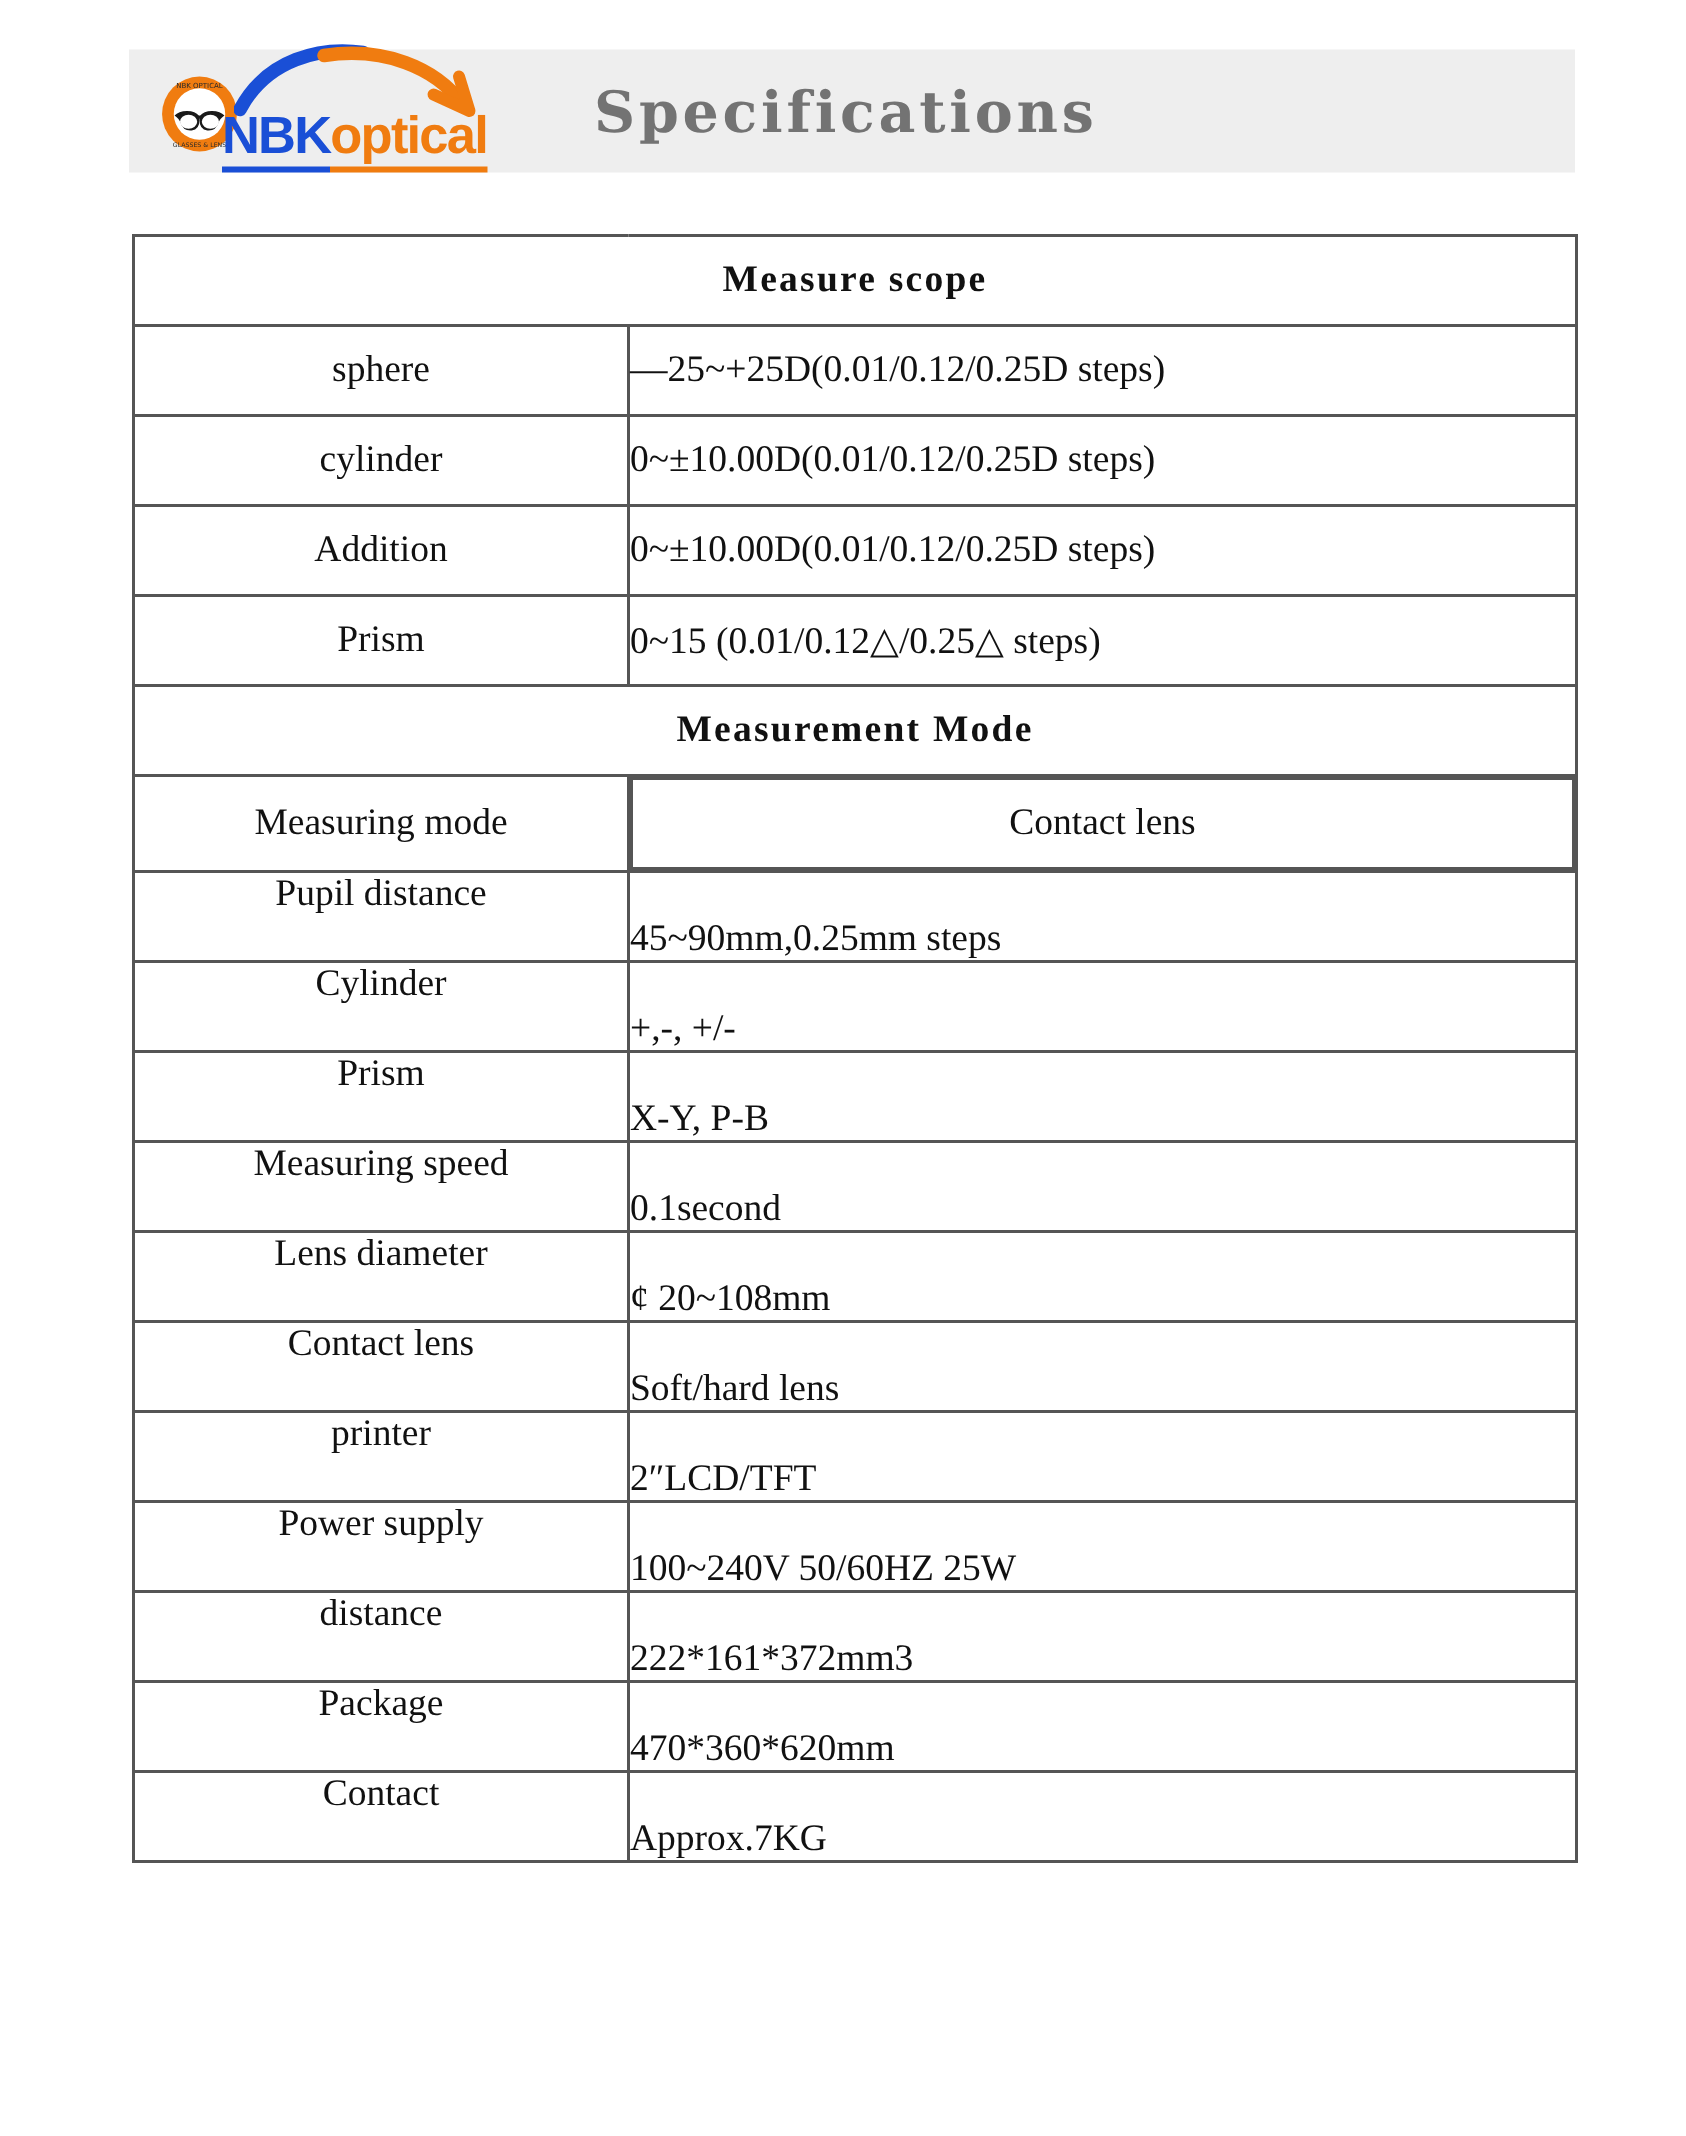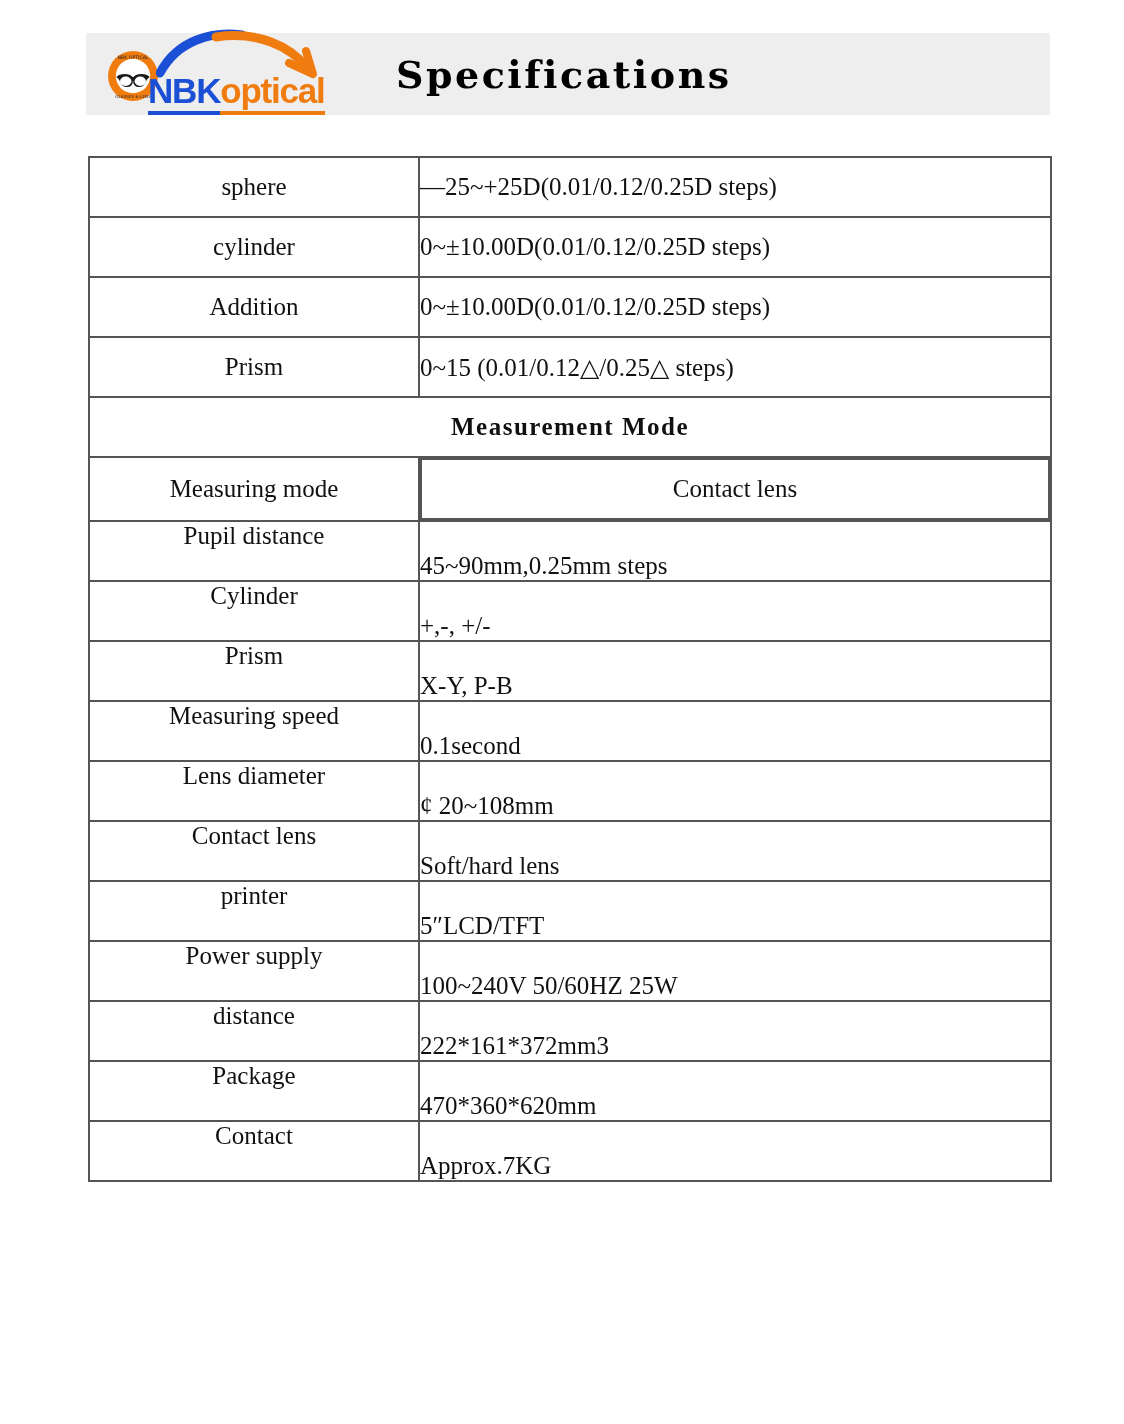--- a/index.html
+++ b/index.html
@@ -73,21 +73,21 @@
     color: #f07c10;
     border-bottom: 4px solid #f07c10;
     padding-bottom: 1px;
   }
 
   #page-title {
     font-family: "DejaVu Serif", serif;
     font-weight: bold;
     font-size: 38px;
     letter-spacing: 2.5px;
-    color: #000000;
+    color: #737373;
     margin-left: 30px;
     white-space: nowrap;
   }
 
   
   #spec-table {
     position: absolute;
     left: 88px;
     top: 156px;
     width: 964px;
@@ -177,20 +177,23 @@
   <div id="page-title">Specifications</div>
 </div>
 
 <table id="spec-table">
   <colgroup>
     <col class="col-label">
     <col>
   </colgroup>
   <tbody>
 
+    <tr>
+      <td class="section-head" colspan="2">Measure scope</td>
+    </tr>
 
     <tr>
       <td class="lbl">sphere</td>
       <td class="val">—25~+25D(0.01/0.12/0.25D steps)</td>
     </tr>
     <tr>
       <td class="lbl">cylinder</td>
       <td class="val">0~±10.00D(0.01/0.12/0.25D steps)</td>
     </tr>
     <tr>
@@ -238,21 +241,21 @@
     <tr>
       <td class="lbl high">Lens diameter</td>
       <td class="val low">¢ 20~108mm</td>
     </tr>
     <tr>
       <td class="lbl high">Contact lens</td>
       <td class="val low">Soft/hard lens</td>
     </tr>
     <tr>
       <td class="lbl high">printer</td>
-      <td class="val low">5″LCD/TFT</td>
+      <td class="val low">2″LCD/TFT</td>
     </tr>
     <tr>
       <td class="lbl high">Power supply</td>
       <td class="val low">100~240V 50/60HZ 25W</td>
     </tr>
     <tr>
       <td class="lbl high">distance</td>
       <td class="val low">222*161*372mm3</td>
     </tr>
     <tr>

